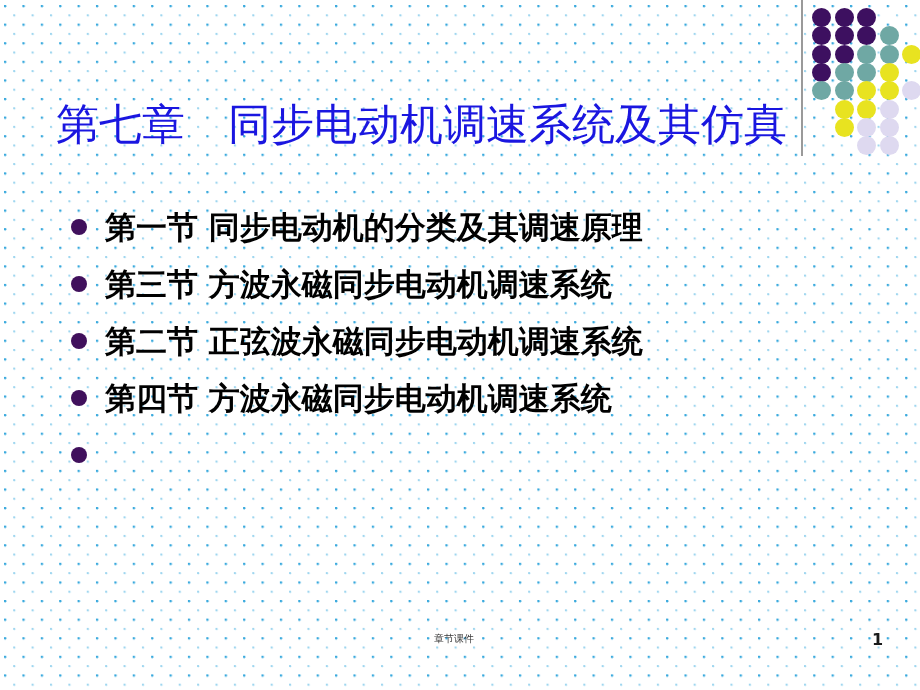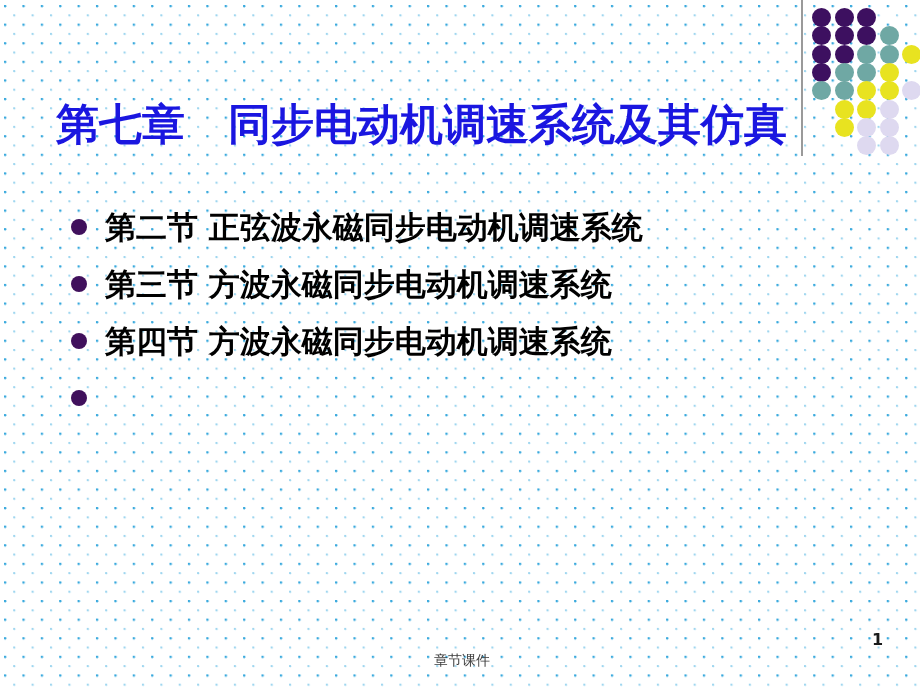--- a/index.html
+++ b/index.html
@@ -56,21 +56,21 @@
   }
 
   
   .title {
     position: absolute;
     left: 56px;
     top: 98px;
     width: 800px;
     color: #1a16e0;
     font-size: 43px;
-    font-weight: bold;
+    font-weight: normal;
     line-height: 52px;
     white-space: pre;
     letter-spacing: 0px;
   }
 
   
   .bullets {
     position: absolute;
     left: 68px;
     top: 198px;
@@ -95,22 +95,22 @@
     color: #000000;
     font-weight: bold;
     line-height: 36px;
     white-space: pre;
   }
 
   
   .footer-text {
     position: absolute;
     left: 434px;
-    top: 652px;
-    font-size: 14px;
+    top: 632px;
+    font-size: 10px;
     color: #3b3b3b;
     white-space: pre;
   }
   .footer-page {
     position: absolute;
     left: 872px;
     top: 630px;
     font-size: 16px;
     color: #1a1a1a;
     font-weight: bold;
@@ -156,25 +156,29 @@
       <span class="d" style="background: rgb(222, 217, 240); left: 67.5px; top: 109.8px;"></span>
       <span class="d" style="background: rgb(222, 217, 240); left: 45px; top: 128.1px;"></span>
       <span class="d" style="background: rgb(222, 217, 240); left: 67.5px; top: 128.1px;"></span>
     </div>
 
   <div class="title">第七章　同步电动机调速系统及其仿真</div>
 
   <div class="bullets" id="bullets">
       <div class="bullet-row">
         <span class="bullet-mark" style="background: rgb(64, 16, 92);"></span>
-        <span class="bullet-text">第二节 正弦波永磁同步电动机调速系统</span>
+        <span class="bullet-text">第一节 同步电动机的分类及其调速原理</span>
       </div>
       <div class="bullet-row">
         <span class="bullet-mark" style="background: rgb(64, 16, 92);"></span>
         <span class="bullet-text">第三节 方波永磁同步电动机调速系统</span>
+      </div>
+      <div class="bullet-row">
+        <span class="bullet-mark" style="background: rgb(64, 16, 92);"></span>
+        <span class="bullet-text">第二节 正弦波永磁同步电动机调速系统</span>
       </div>
       <div class="bullet-row">
         <span class="bullet-mark" style="background: rgb(64, 16, 92);"></span>
         <span class="bullet-text">第四节 方波永磁同步电动机调速系统</span>
       </div>
       <div class="bullet-row">
         <span class="bullet-mark" style="background: rgb(64, 16, 92);"></span>
       </div>
     </div>
 

